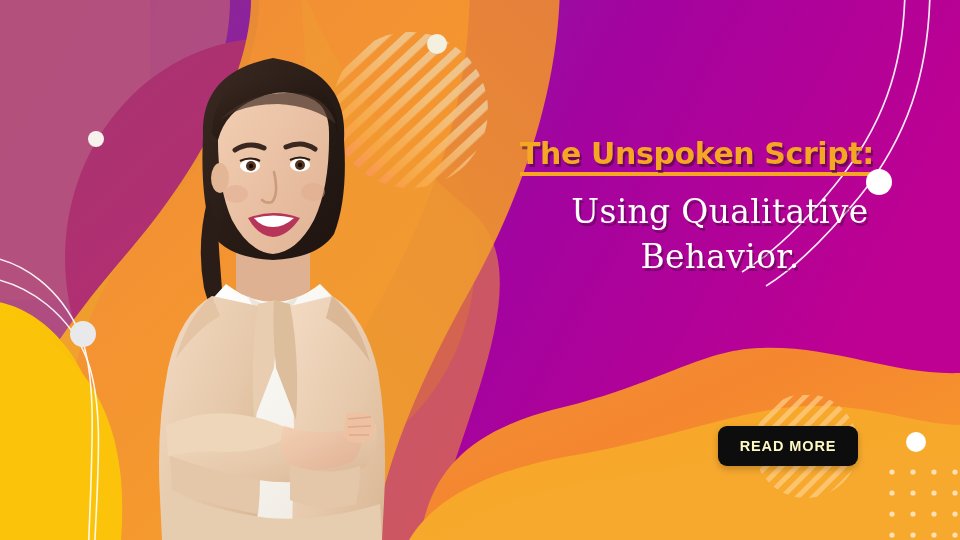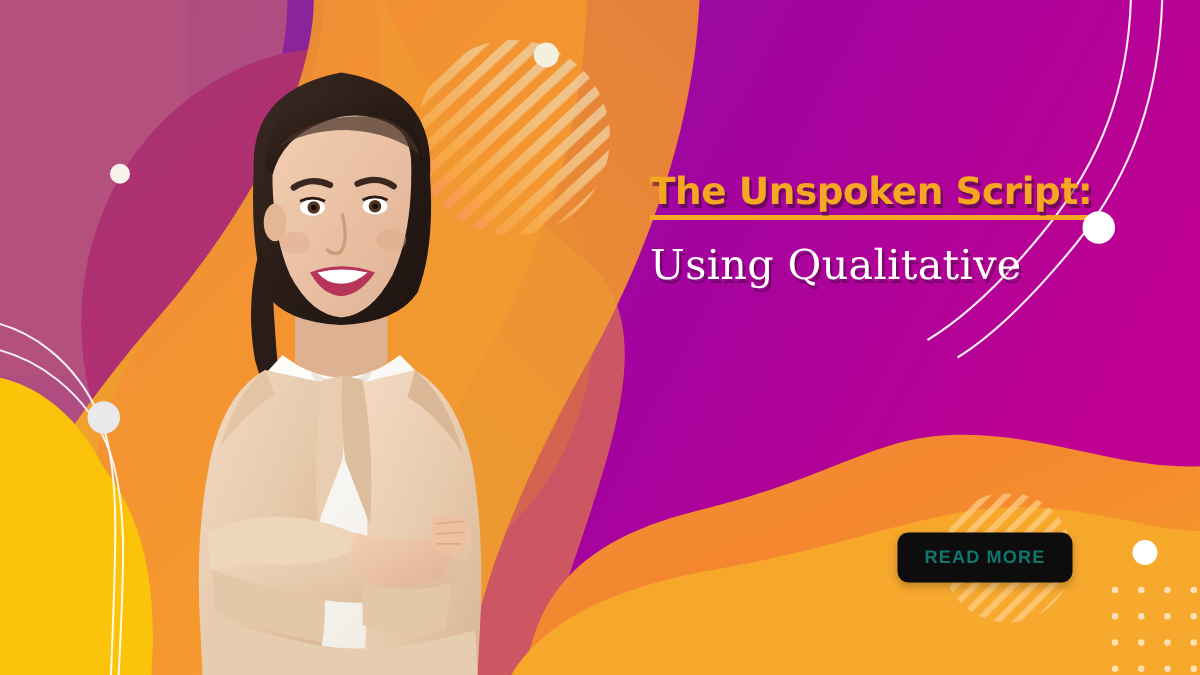--- a/index.html
+++ b/index.html
@@ -47,30 +47,30 @@
   .headline{
     margin-top:14px;
     font-family:"DejaVu Serif",serif;
     font-weight:normal;
     font-size:33px;
     line-height:1.36;
     color:#ffffff;
     letter-spacing:0.3px;
     text-shadow:2px 3px 0 rgba(70,10,60,.5);
   }
-  .headline span{display:block;white-space:nowrap;}
+  .headline span{display:block;white-space:nowrap;text-align:center;}
 
   
   .cta{
     position:absolute;
     left:718px;top:426px;
     width:140px;height:40px;
     background:#0d0d0d;
     border:none;border-radius:9px;
-    color:#0f766e;
+    color:#fef9c3;
     font-family:"Liberation Sans",sans-serif;
     font-weight:bold;
     font-size:14.5px;
     letter-spacing:.9px;
     cursor:pointer;
     z-index:12;
     box-shadow:0 3px 7px rgba(0,0,0,.22);
   }
 
   
@@ -313,18 +313,19 @@
 
         <path d="M56,462 Q110,484 160,490 Q214,494 272,476 L274,512 L54,512 Z" fill="#e7cdaf"></path>
       </g>
     </svg>
   </div>
 
   <div class="copy">
     <div class="kicker">The Unspoken Script:</div>
     <div class="headline">
       <span>Using Qualitative</span>
+      <span>Behavior.</span>
     </div>
   </div>
 
   <button class="cta">READ MORE</button>
 
 </div>
 
 </body></html>

